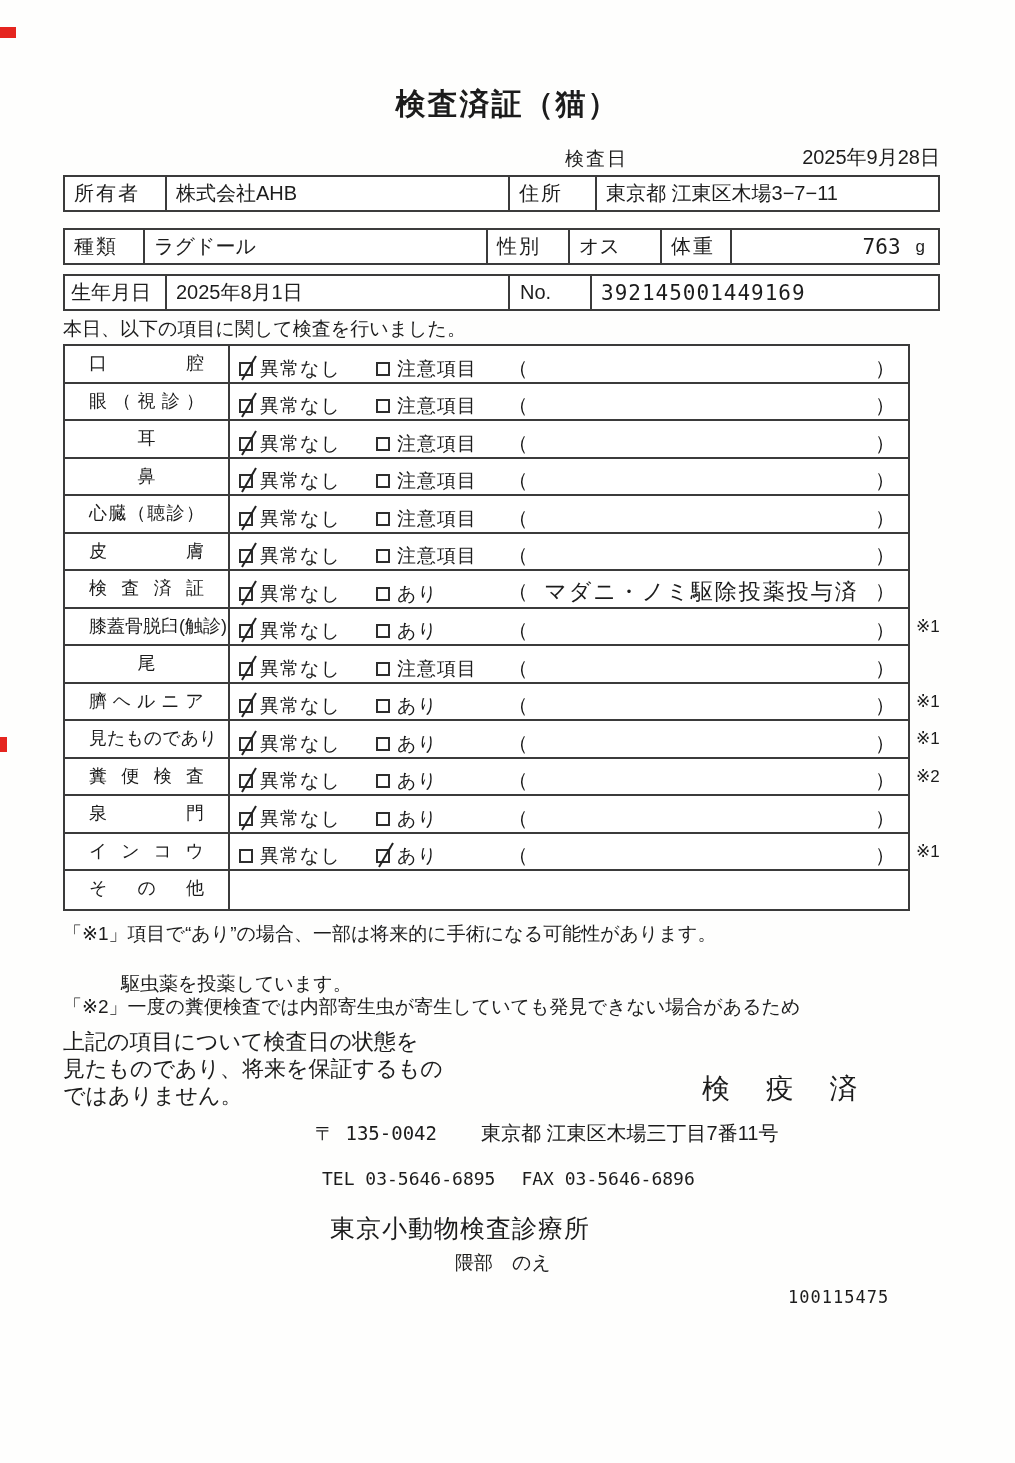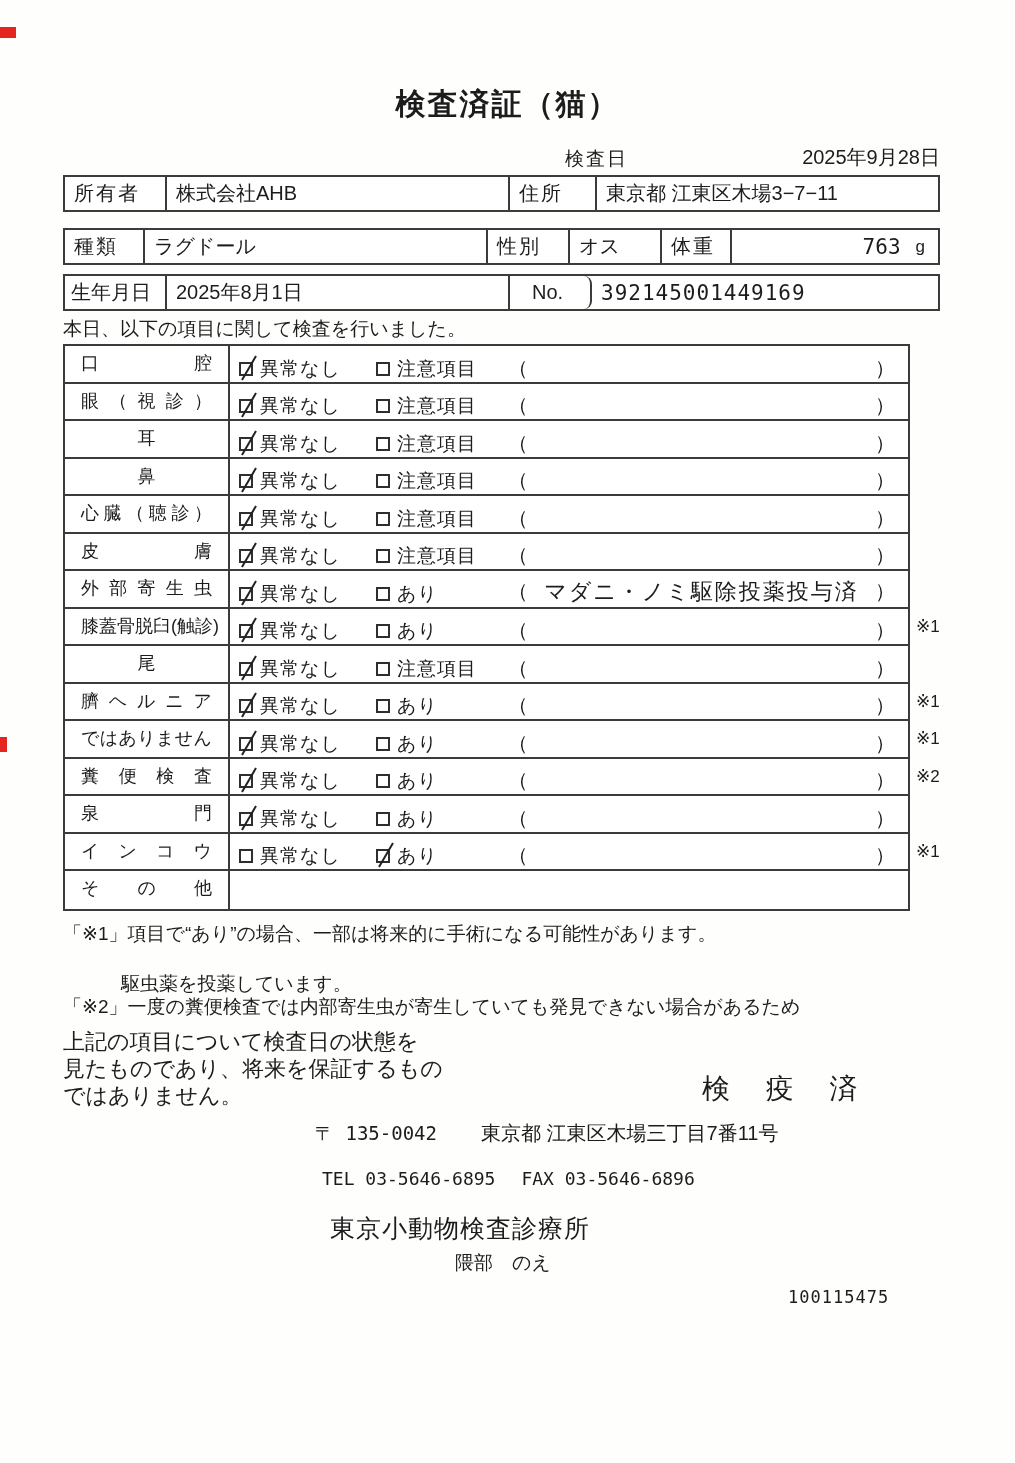--- a/index.html
+++ b/index.html
@@ -11,21 +11,21 @@
   .doc-title { width:100%; text-align:center; font-size:30px; font-weight:600; letter-spacing:2px; }
   .row { display:flex; }
   .bordered { border:2px solid #3b3b3b; background:#fff; }
   .cell { border-right:2px solid #3b3b3b; display:flex; align-items:center; padding:0 9px; font-size:20px; white-space:nowrap; overflow:hidden; }
   .cell:last-child { border-right:none;border-radius:10px; }
   .lbl { letter-spacing:2px; }
   
   .insp-table { border:2px solid #3b3b3b; background:#fff; }
   .insp-row { position:relative; display:flex; height:37.5px; border-bottom:2px solid #3b3b3b; }
   .insp-row:last-child { border-bottom:none; }
-  .cell-item { width:165px; border-right:2px solid #3b3b3b; padding:0 16px; font-size:18px; line-height:34px; white-space:nowrap; overflow:hidden; }
+  .cell-item { width:165px; border-right:2px solid #3b3b3b; padding:0 24px; font-size:18px; line-height:34px; white-space:nowrap; overflow:hidden; }
   .cell-item.justify { text-align:justify; text-align-last:justify; }
   .cell-item.center { text-align:center; text-align-last:center; }
   .cell-rest { flex:1; display:flex; align-items:flex-end; padding-left:9px; }
   .opt { display:flex; align-items:center; gap:7px; }
   .opt1 { width:137px; }
   .opt2 { width:132px; }
   .opt-label { font-size:19px; letter-spacing:1px; }
   .cb { position:relative; width:14px; height:14px; border:2px solid #2e2e2e; flex:none; background:#fff; }
   .cb.checked::after { content:""; position:absolute; left:7px; top:-10px; width:2px; height:28px; background:#222; transform:rotate(30deg); }
   .paren { flex:1; display:flex; justify-content:space-between; align-items:center; margin-right:13px; }
@@ -65,21 +65,21 @@
     <div class="cell lbl" style="width:70px;">体重</div>
     <div class="cell" style="flex:1; justify-content:flex-end; gap:15px; padding-right:13px;">
       <span class="mono" style="font-size:21px;">763</span>
       <span style="font-size:17px;">g</span>
     </div>
   </div>
 
   <div class="abs row bordered" style="left:63px; top:274px; width:877px; height:37px;">
     <div class="cell lbl" style="width:102px; letter-spacing:0; padding:0 6px;">生年月日</div>
     <div class="cell" style="width:343px;">2025年8月1日</div>
-    <div class="cell" style="width:82px; padding-left:22px;border-radius:8px;">No.</div>
+    <div class="cell" style="width:82px; padding-left:10px;">No.</div>
     <div class="cell mono" style="flex:1; font-size:21px; letter-spacing:1px;">392145001449169</div>
   </div>
 
   <div class="abs" style="left:63px; top:316px; font-size:19px;">本日、以下の項目に関して検査を行いました。</div>
 
   <div class="abs insp-table" style="left:63px; top:344px; width:847px;">
       <div class="insp-row">
         <div class="cell-item justify">口腔</div>
         <div class="cell-rest">
           <div class="opt opt1">
@@ -187,21 +187,21 @@
           </div>
           <div class="paren">
             <div class="pch">（</div>
             <div class="paren-content"></div>
             <div class="pch">）</div>
           </div>
         </div>
         <div class="note"></div>
       </div>
       <div class="insp-row">
-        <div class="cell-item justify">外部寄生虫</div>
+        <div class="cell-item justify">検査済証</div>
         <div class="cell-rest">
           <div class="opt opt1">
             <div class="cb checked"></div>
             <div class="opt-label">異常なし</div>
           </div>
           <div class="opt opt2">
             <div class="cb"></div>
             <div class="opt-label">あり</div>
           </div>
           <div class="paren">
@@ -263,21 +263,21 @@
           </div>
           <div class="paren">
             <div class="pch">（</div>
             <div class="paren-content"></div>
             <div class="pch">）</div>
           </div>
         </div>
         <div class="note">※1</div>
       </div>
       <div class="insp-row">
-        <div class="cell-item justify">ではありません</div>
+        <div class="cell-item justify">見たものであり</div>
         <div class="cell-rest">
           <div class="opt opt1">
             <div class="cb checked"></div>
             <div class="opt-label">異常なし</div>
           </div>
           <div class="opt opt2">
             <div class="cb"></div>
             <div class="opt-label">あり</div>
           </div>
           <div class="paren">

